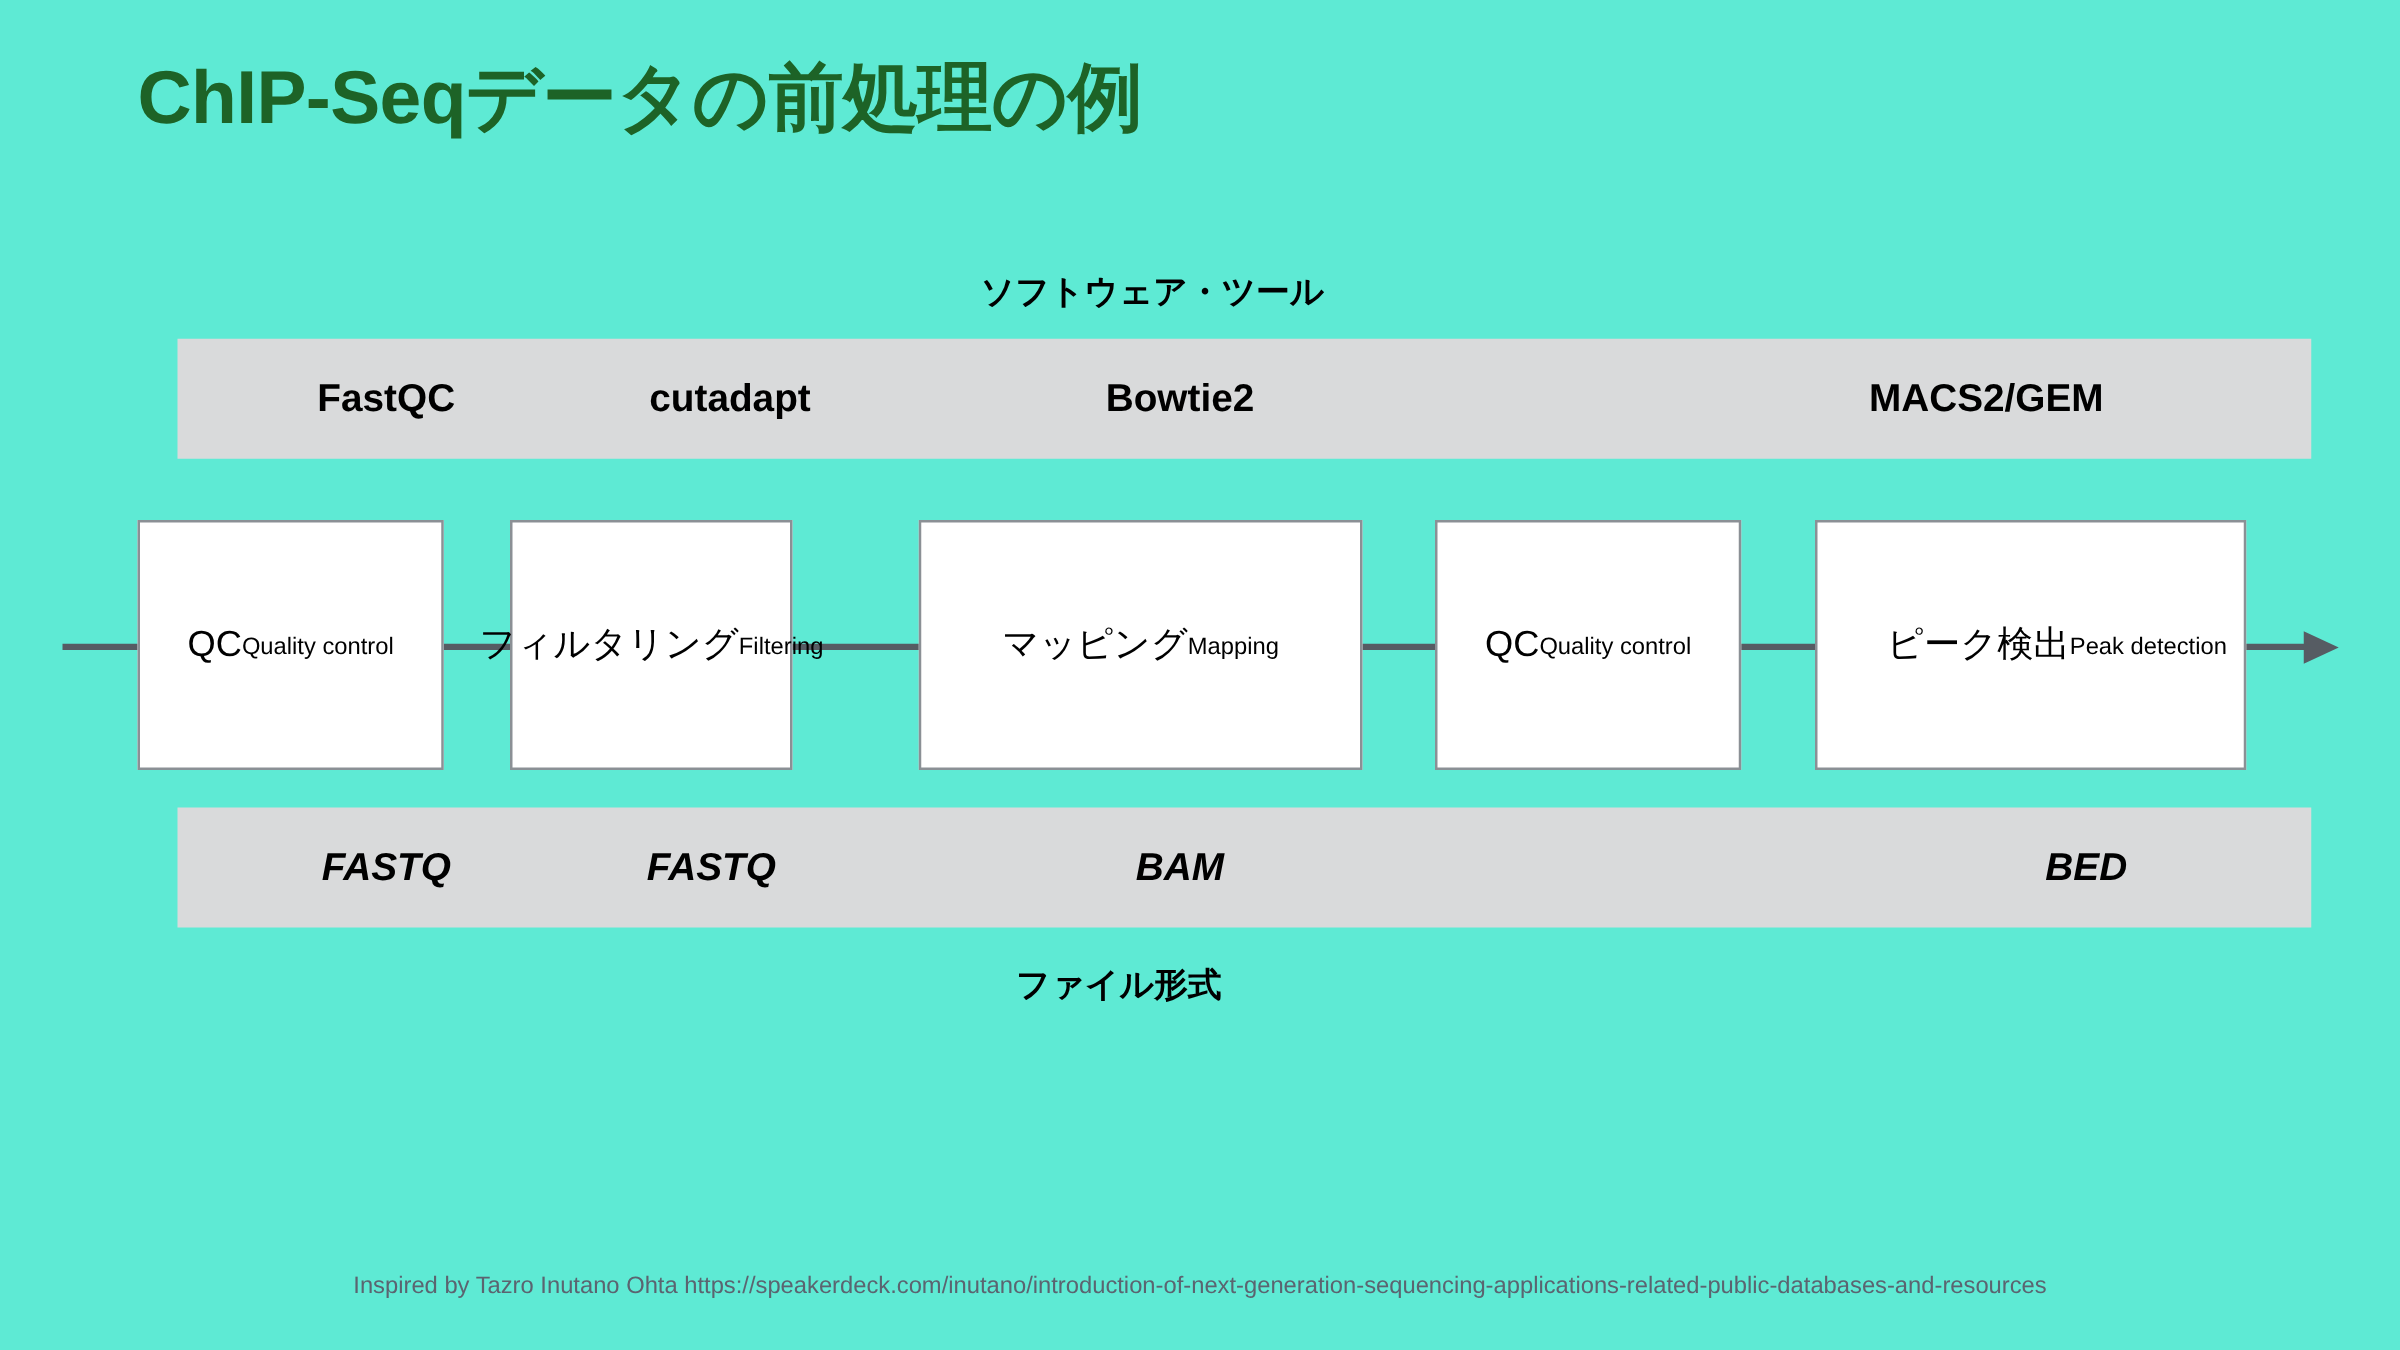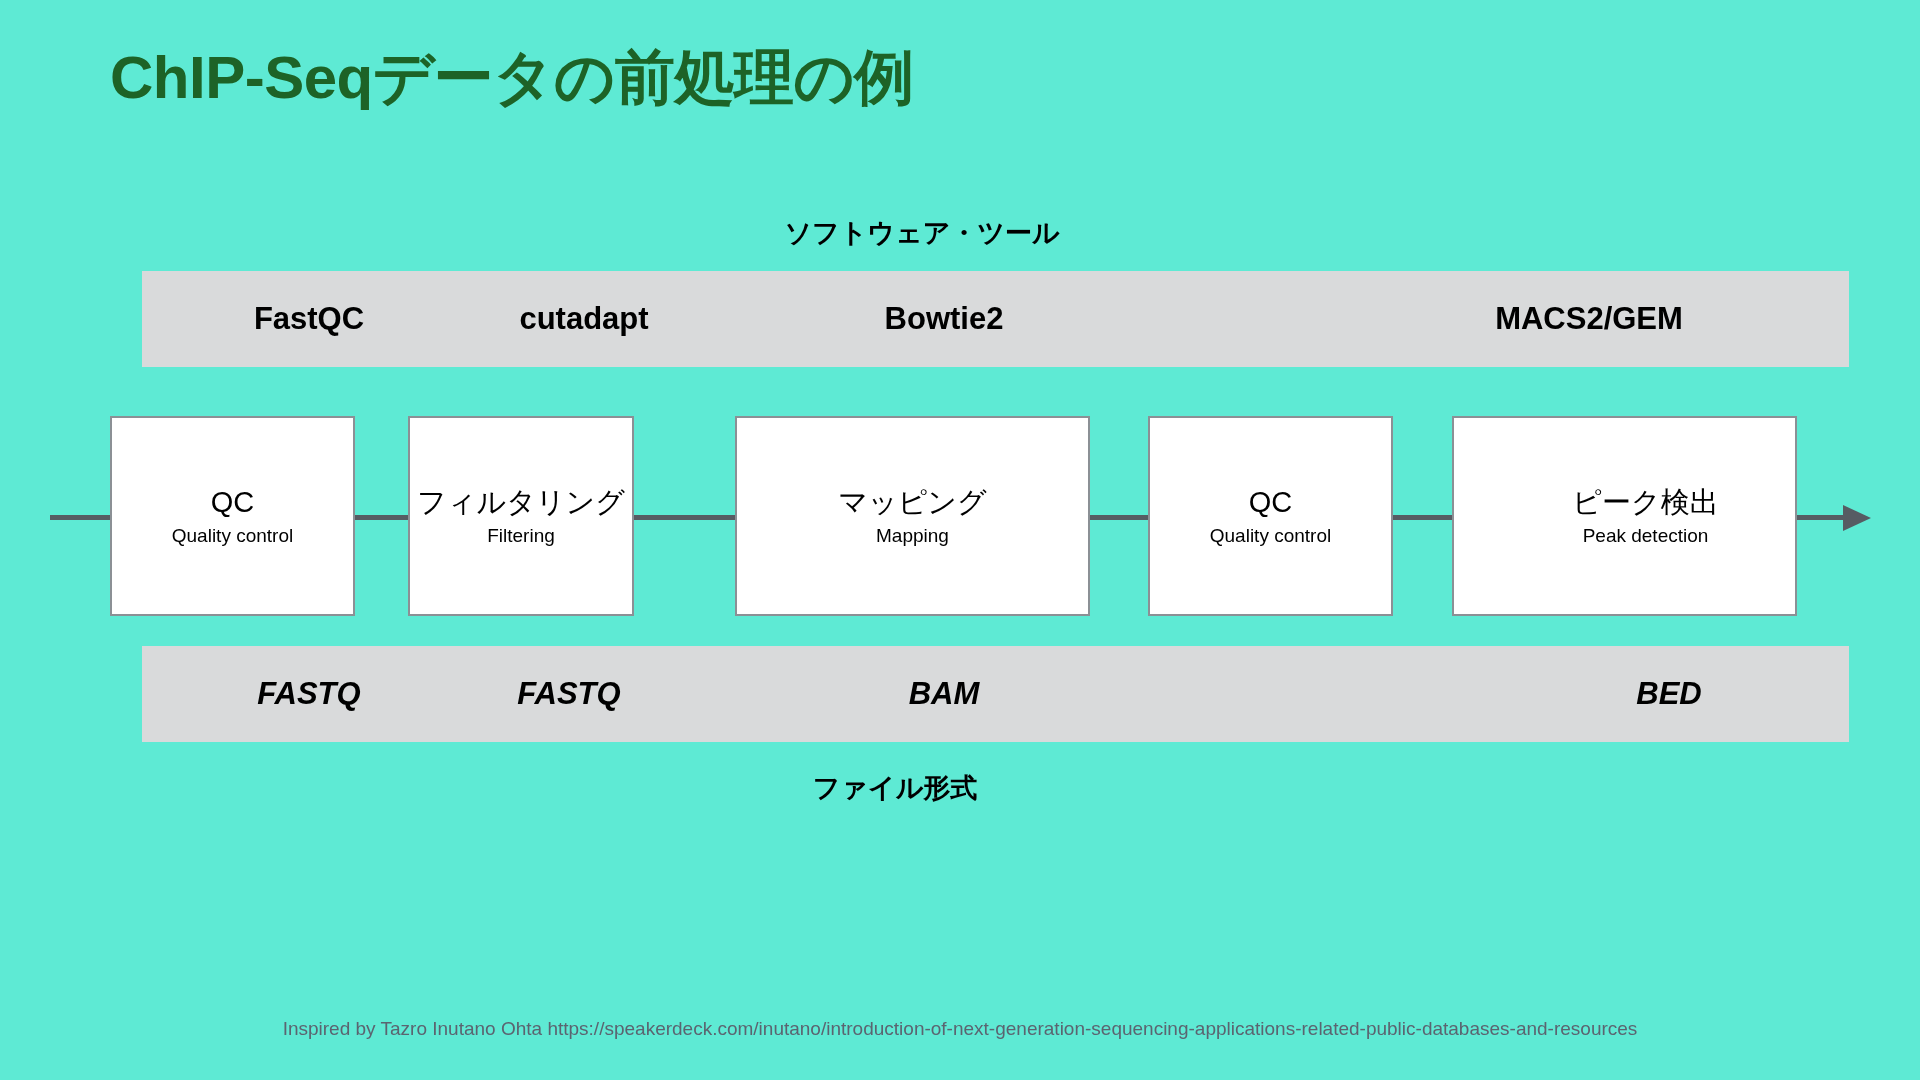--- a/index.html
+++ b/index.html
@@ -101,21 +101,20 @@
 
   
   .process-box {
     position: absolute;
     top: 416px;
     height: 200px;
     background: #ffffff;
     border: 2px solid #8b9095;
     box-sizing: border-box;
     display: flex;
-    flex-direction: column;
     align-items: center;
     justify-content: center;
   }
   .box-title-ja {
     font-size: 29px;
     color: #000000;
     line-height: 1.25;
     white-space: nowrap;
   }
   .box-title-en {

